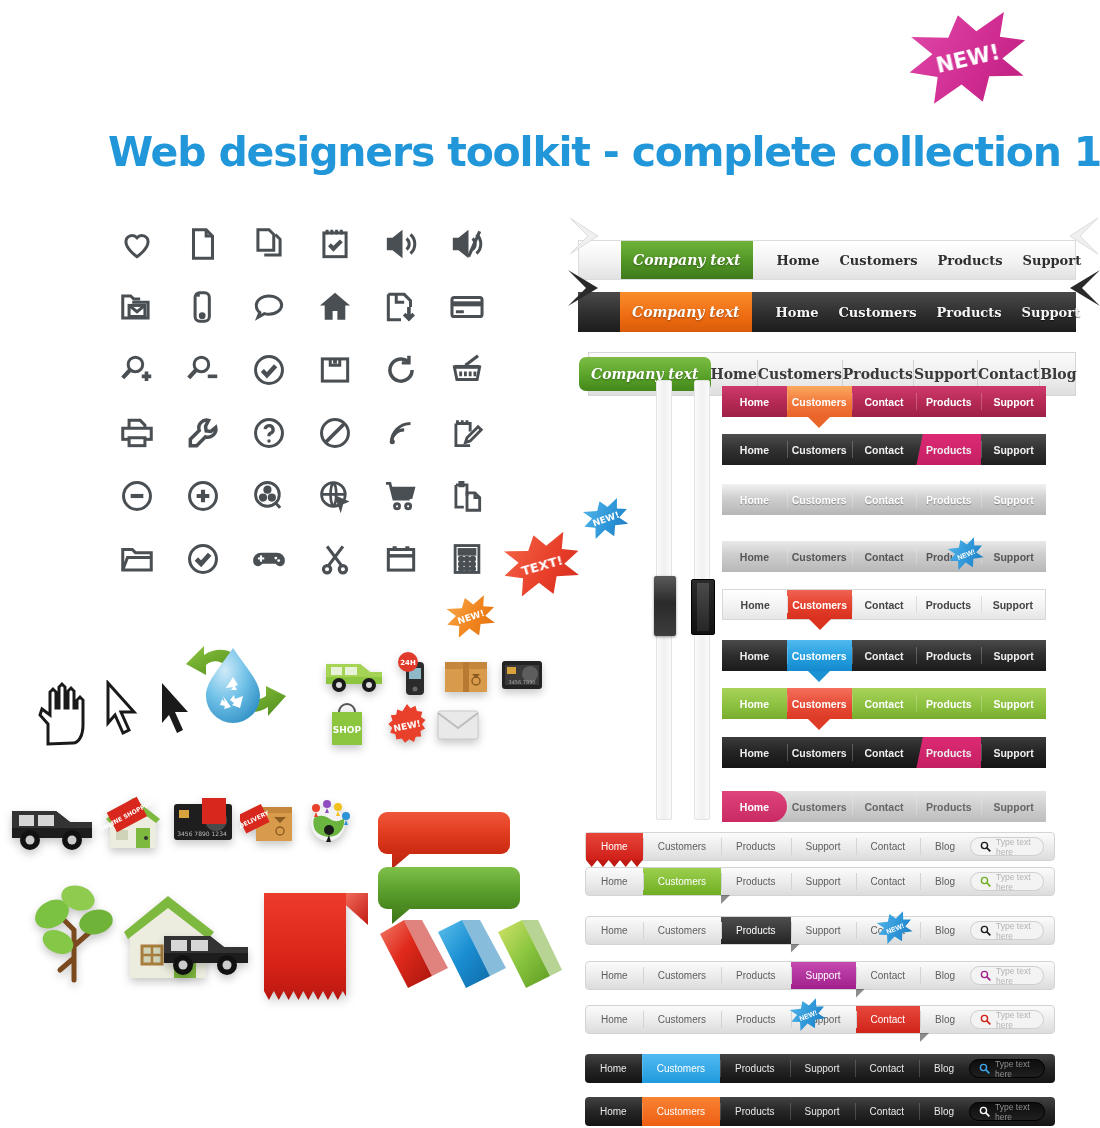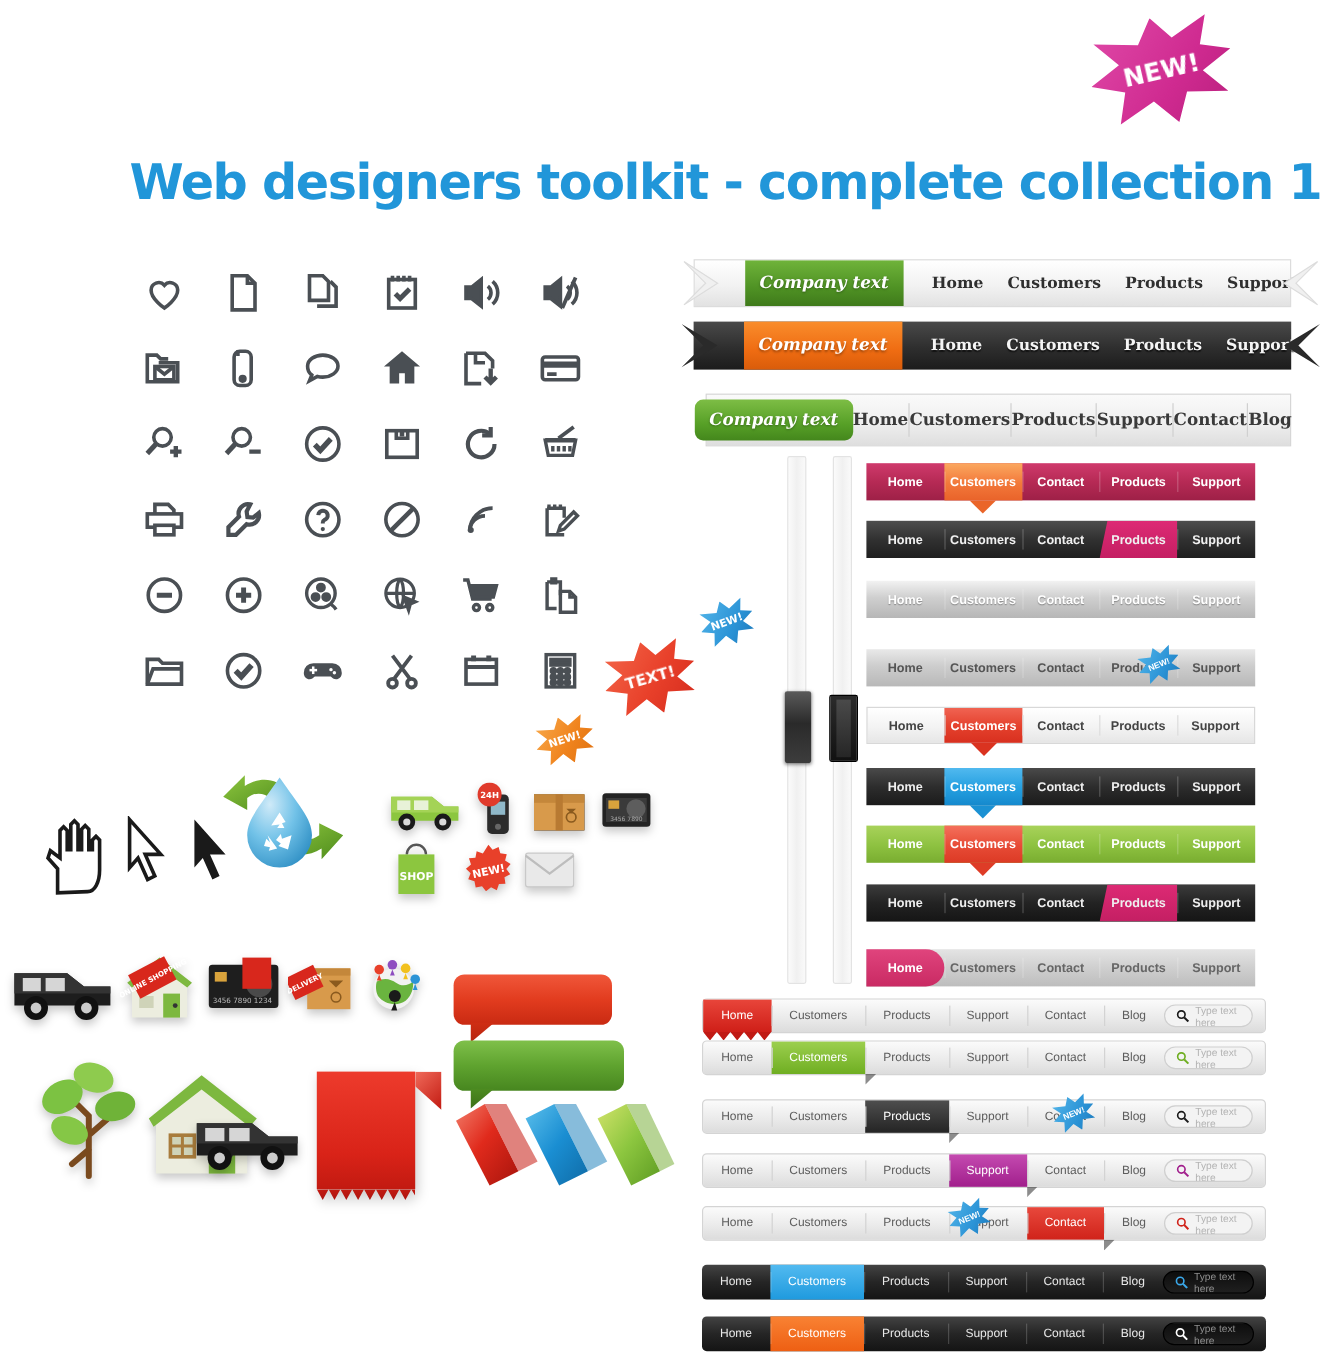--- a/index.html
+++ b/index.html
@@ -129,21 +129,21 @@
                        42% 100%,48% 0,54% 100%,60% 0,66% 100%,72% 0,
                        78% 100%,84% 0,90% 100%,96% 0,100% 60%,100% 0);
   }
   #bookmark-fold {
     position:absolute; left:346px; top:893px; width:22px; height:32px;
     background: linear-gradient(135deg,#f06a5a,#c21a11);
     clip-path: polygon(0 0, 100% 0, 100% 100%, 0 38%);
   }
 
   
-  .ribbon-nav { position:absolute; display:flex; align-items:center; }
+  .ribbon-nav { position:absolute; display:flex; align-items:center;margin-top:24px; }
 
   .ribbon-bar-white {
     left:578px; top:216px; width:498px; height:40px;
     background: linear-gradient(180deg,#ffffff 0%,#f2f2f2 55%,#e2e2e2 100%);
     border:1px solid #dcdcdc;
   }
   .ribbon-bar-dark {
     left:578px; top:268px; width:498px; height:40px;
     background: linear-gradient(180deg,#4a4a4a 0%,#2e2e2e 55%,#1c1c1c 100%);
   }

